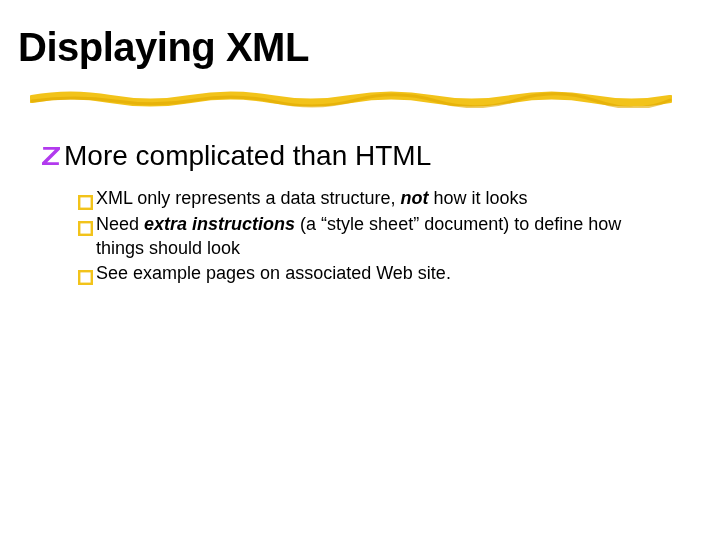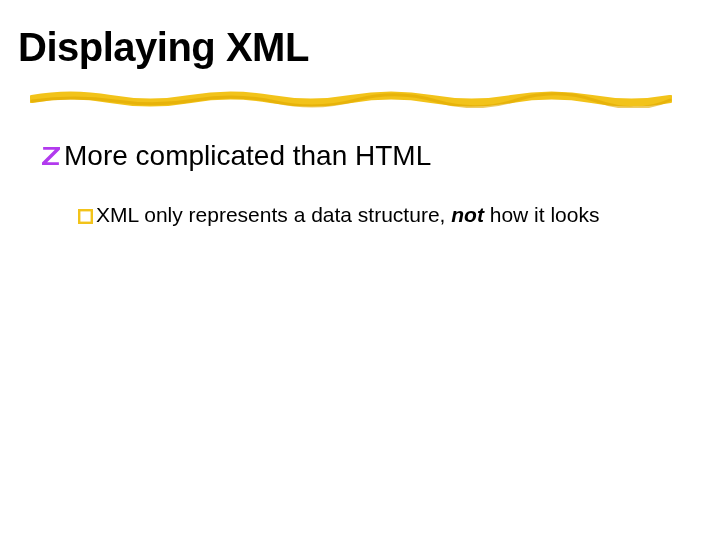--- a/index.html
+++ b/index.html
@@ -29,21 +29,21 @@
       margin-bottom: 38px;
       position: relative;
     }
     .underline svg {
       width: 100%;
       height: 18px;
       display: block;
     }
     .level1 {
       padding-left: 24px;
-      margin-bottom: 28px;
+      margin-bottom: 14px;
     }
     .level1-item {
       display: flex;
       align-items: flex-start;
       font-size: 28px;
       color: #000;
       line-height: 1.25;
     }
     .bullet-z {
       flex-shrink: 0;
@@ -52,21 +52,21 @@
       margin-top: 9px;
       margin-right: 4px;
     }
     .level2 {
       padding-left: 60px;
       margin-top: 6px;
     }
     .level2-item {
       display: flex;
       align-items: flex-start;
-      font-size: 21px;
+      font-size: 18px;
       color: #000;
       line-height: 1.32;
       margin-bottom: 2px;
     }
     .bullet-y {
       flex-shrink: 0;
       width: 15px;
       height: 15px;
       margin-top: 8px;
       margin-right: 3px;
@@ -101,17 +101,31 @@
 
     <div class="level2-item">
       <svg class="bullet-y" viewBox="0 0 14 14">
         <rect x="1" y="1" width="12" height="12" fill="none" stroke="#f2c31a" stroke-width="2.5"></rect>
       </svg>
       <span class="text-content">
         <span>XML only represents a data structure, </span><span class="bi">not</span><span> how it looks</span>
       </span>
     </div>
 
+    <div class="level2-item">
+      <svg class="bullet-y" viewBox="0 0 14 14">
+        <rect x="1" y="1" width="12" height="12" fill="none" stroke="#f2c31a" stroke-width="2.5"></rect>
+      </svg>
+      <span class="text-content">
+        <span>Need </span><span class="bi">extra instructions</span><span> (a “style sheet” document) to define how things should look</span>
+      </span>
+    </div>
 
+    <div class="level2-item">
+      <svg class="bullet-y" viewBox="0 0 14 14">
+        <rect x="1" y="1" width="12" height="12" fill="none" stroke="#f2c31a" stroke-width="2.5"></rect>
+      </svg>
+      <span class="text-content">See example pages on associated Web site.</span>
+    </div>
 
   </div>
 
 </div>
 
 </body></html>

